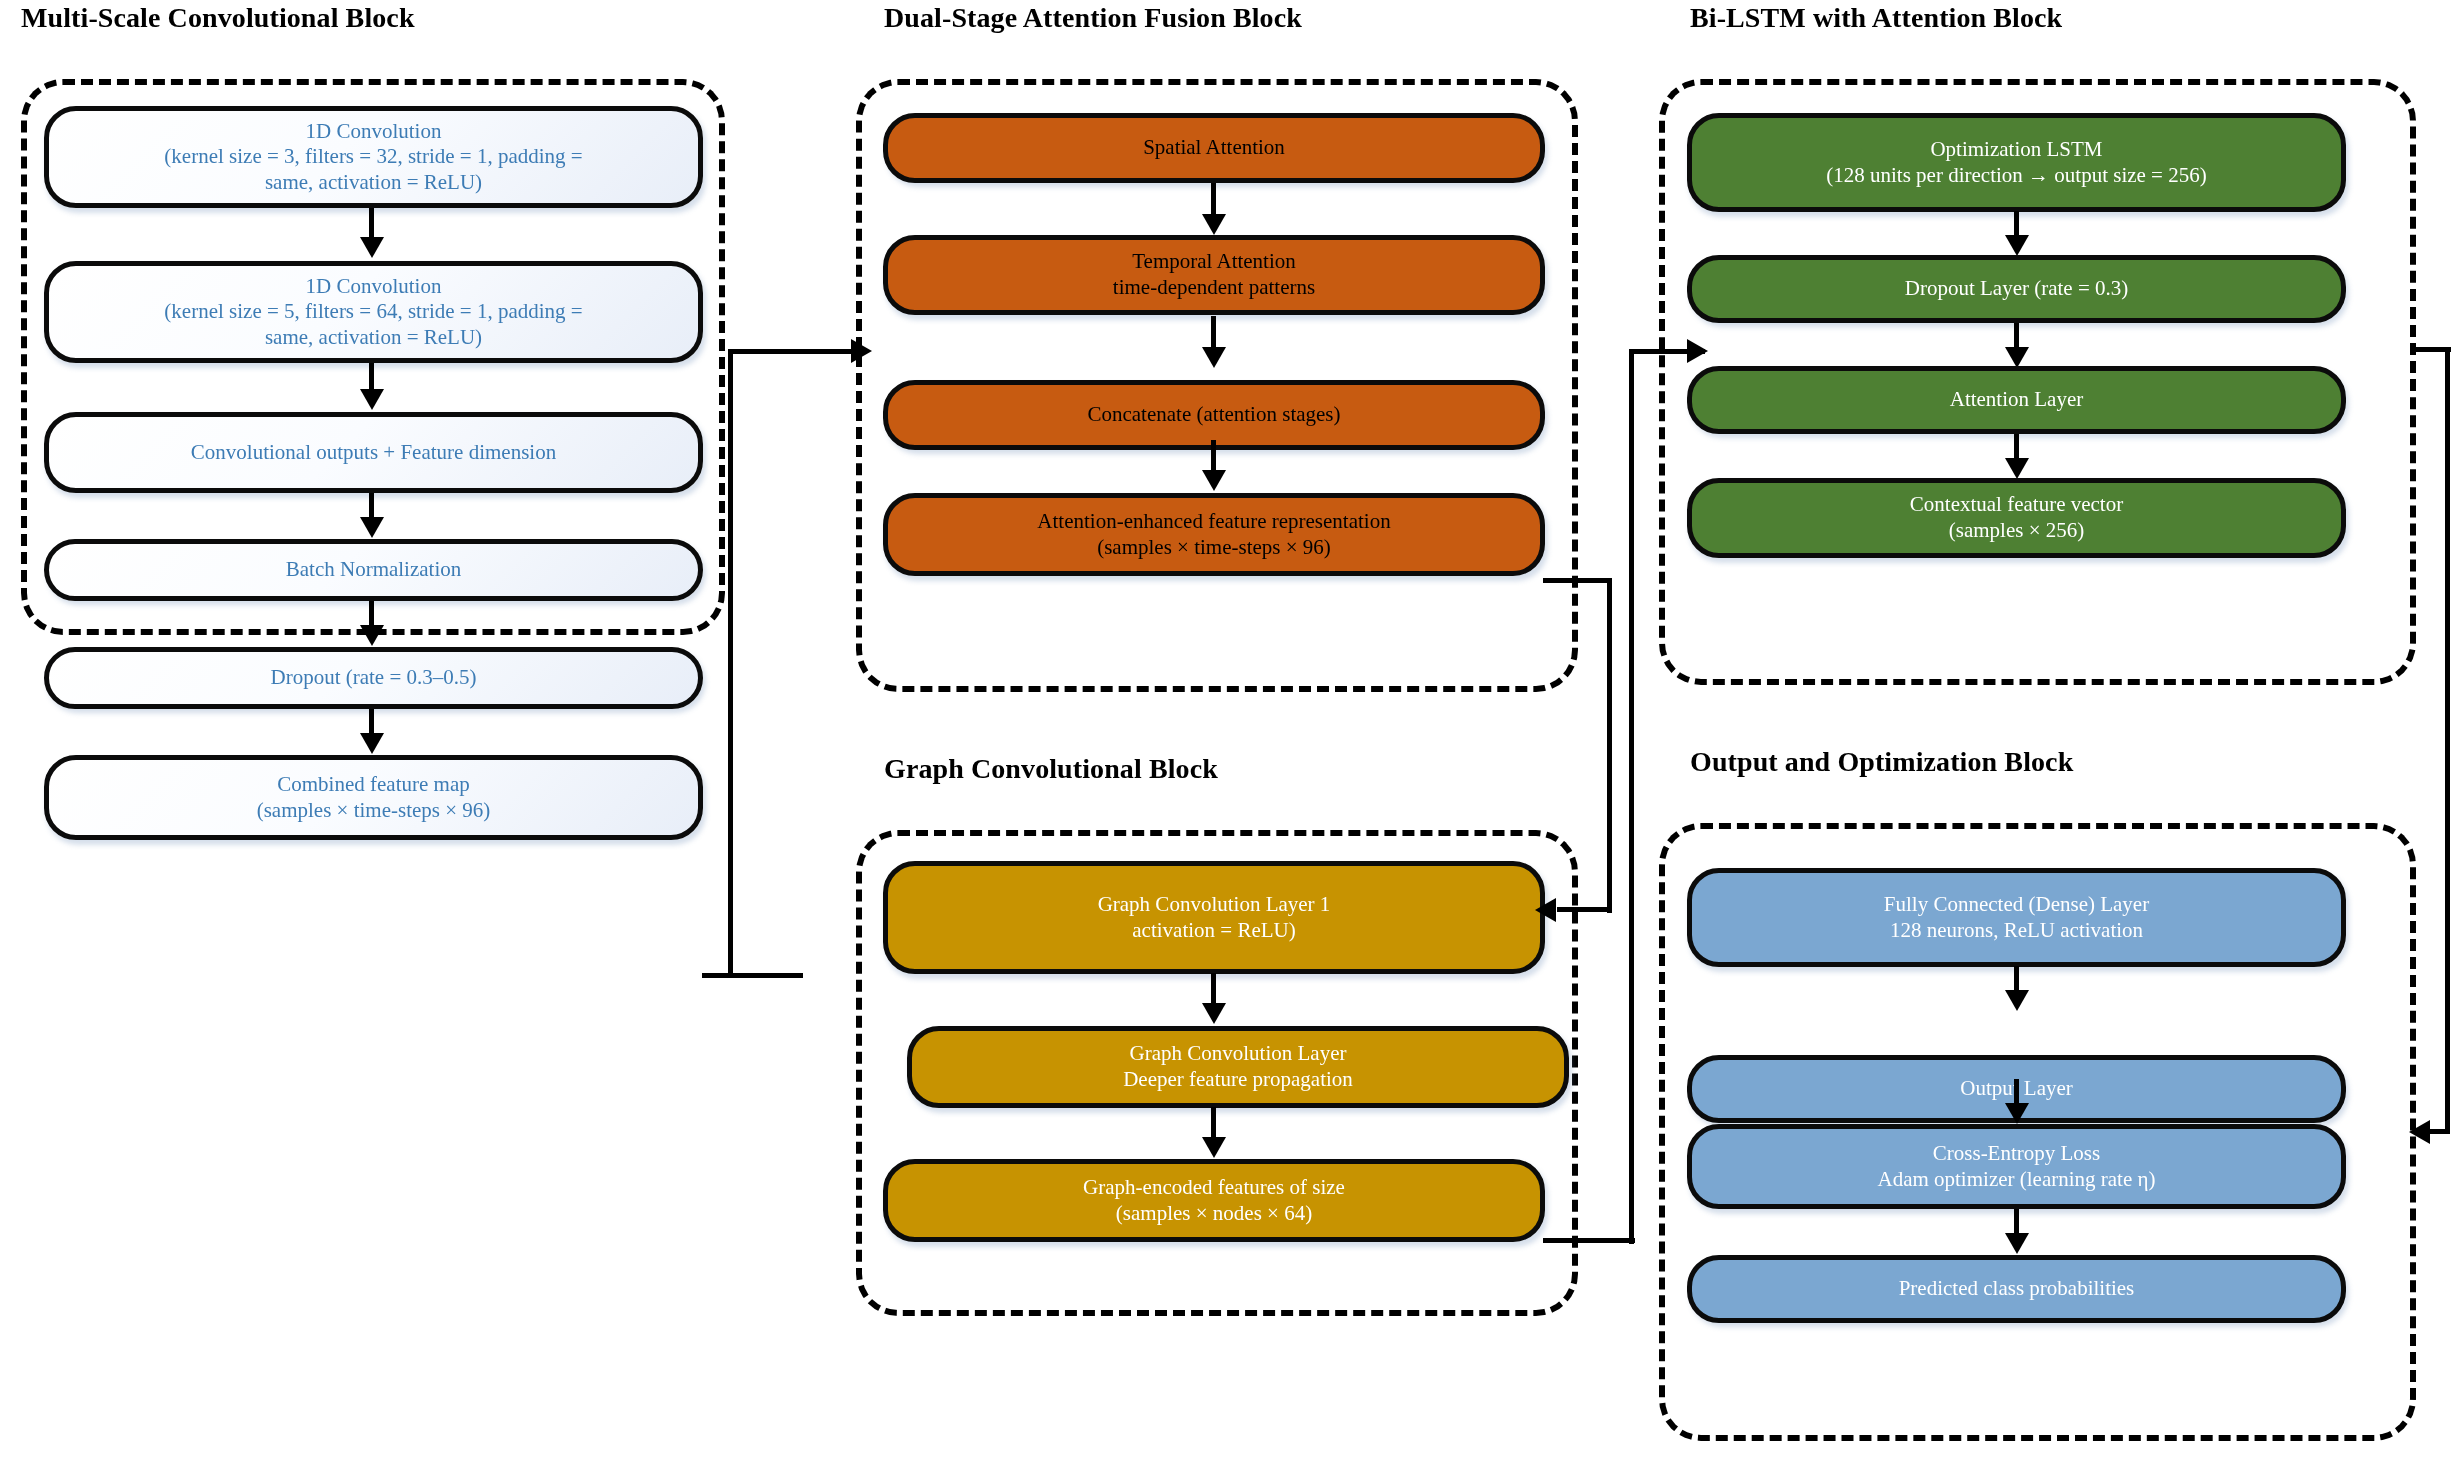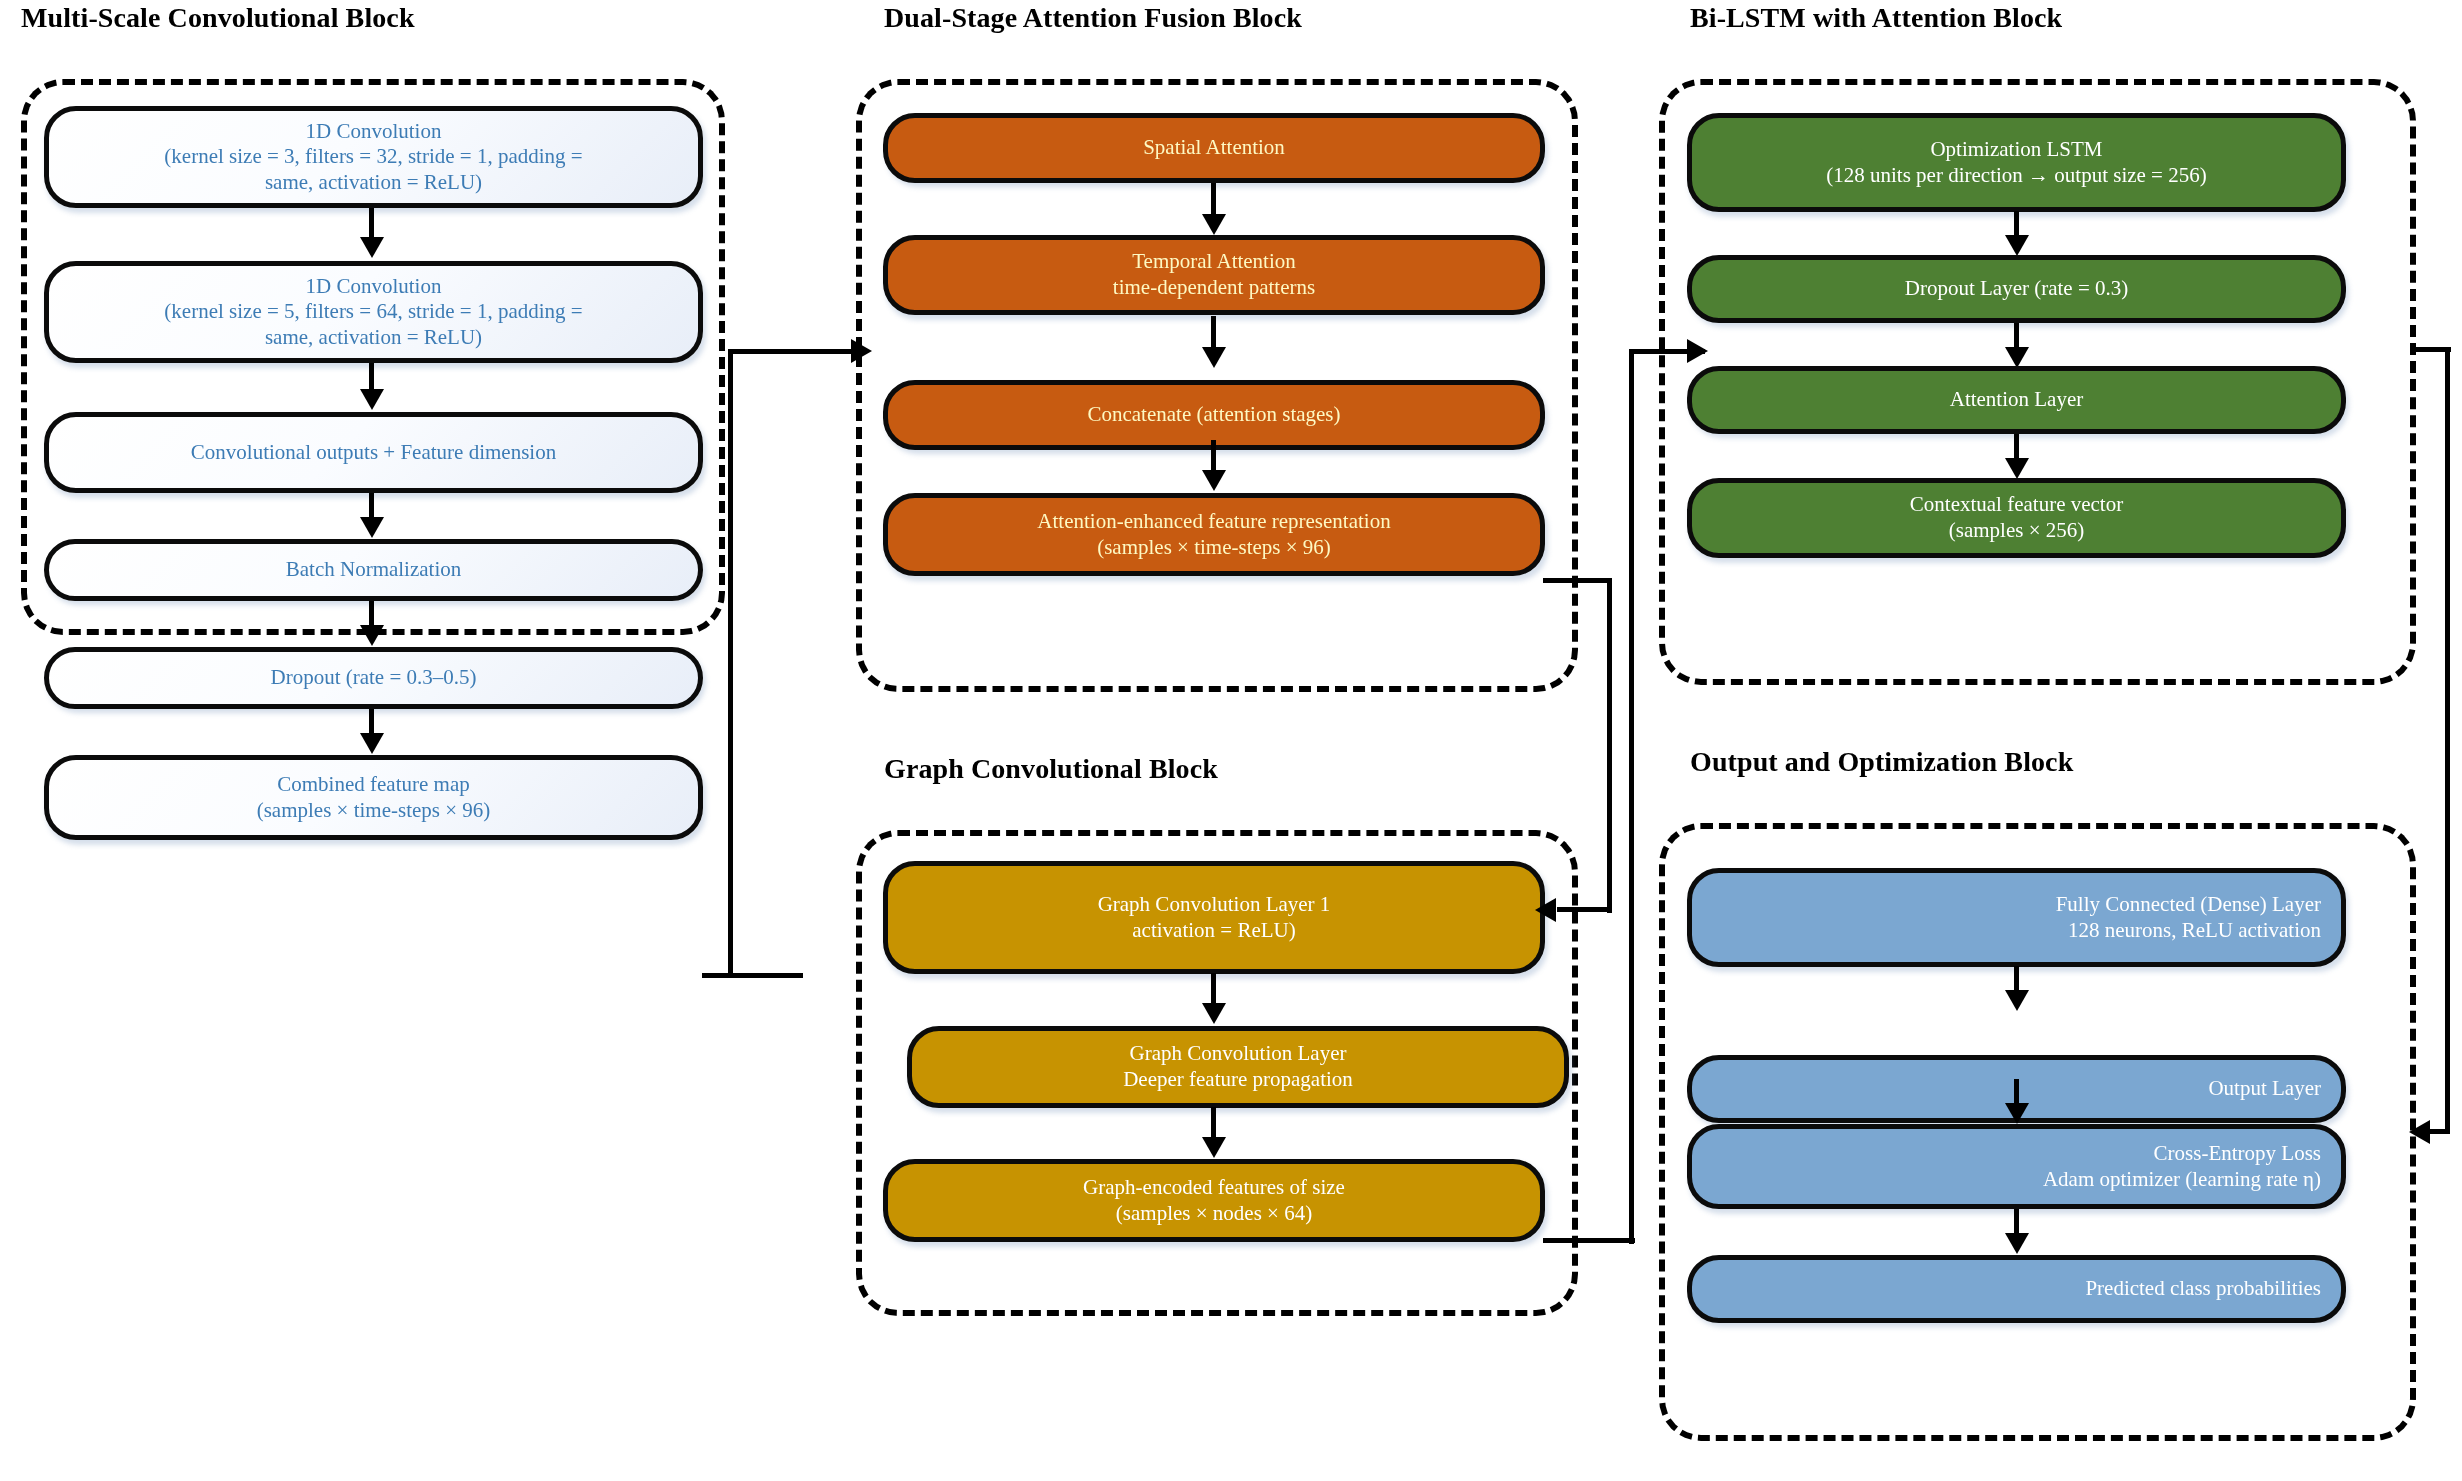--- a/index.html
+++ b/index.html
@@ -16,24 +16,24 @@
 
   
   .node{position:absolute;box-sizing:border-box;border:5px solid #0b0b0b;border-radius:32px;
         display:flex;align-items:center;justify-content:center;text-align:center;
         padding:4.2px 20px;line-height:1.22;font-size:21px;
         font-family:"Liberation Serif", serif;
         box-shadow:2.8px 4.2px 5px rgba(120,150,190,.30);}
   .node span{display:block;width:100%;}
 
   .n-lightblue{background:linear-gradient(135deg,#ffffff 0%,#fafcff 45%,#e8eef8 100%);color:#3d7cb5;}
-  .n-orange{background:#c75b11;color:#fef9c3;}
+  .n-orange{background:#c75b11;color:#000000;}
   .n-gold{background:#c79301;color:#ffffff;}
   .n-green{background:#4e8033;color:#ffffff;}
-  .n-blue{background:#7ba7d1;color:#ffffff;text-align:right;}
+  .n-blue{background:#7ba7d1;color:#ffffff;}
 
   
   .vline{position:absolute;background:#000;width:5px;}
   .hline{position:absolute;background:#000;height:5px;}
   .arrow-down{position:absolute;width:0;height:0;border-left:12px solid transparent;border-right:12px solid transparent;border-top:21px solid #000;}
   .arrow-right{position:absolute;width:0;height:0;border-top:12px solid transparent;border-bottom:12px solid transparent;border-left:21px solid #000;}
   .arrow-left{position:absolute;width:0;height:0;border-top:12px solid transparent;border-bottom:12px solid transparent;border-right:21px solid #000;}
 </style>
 </head>
 <body>

